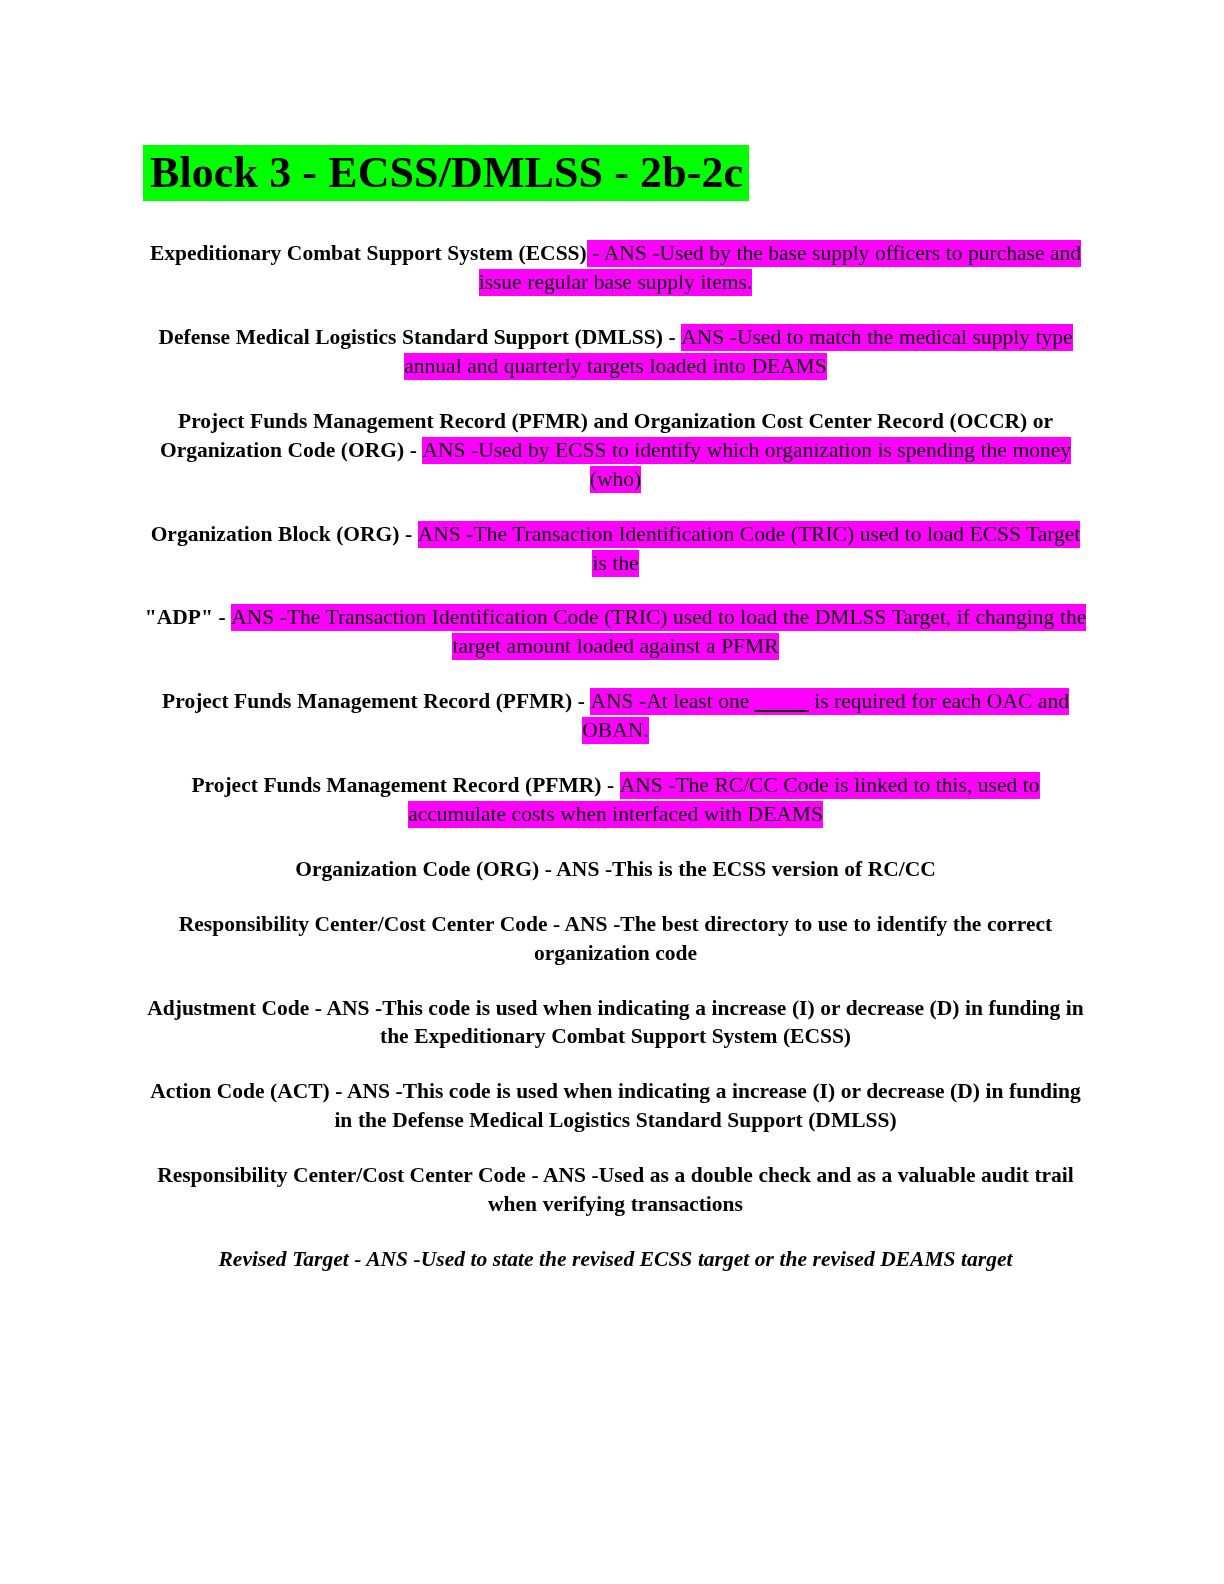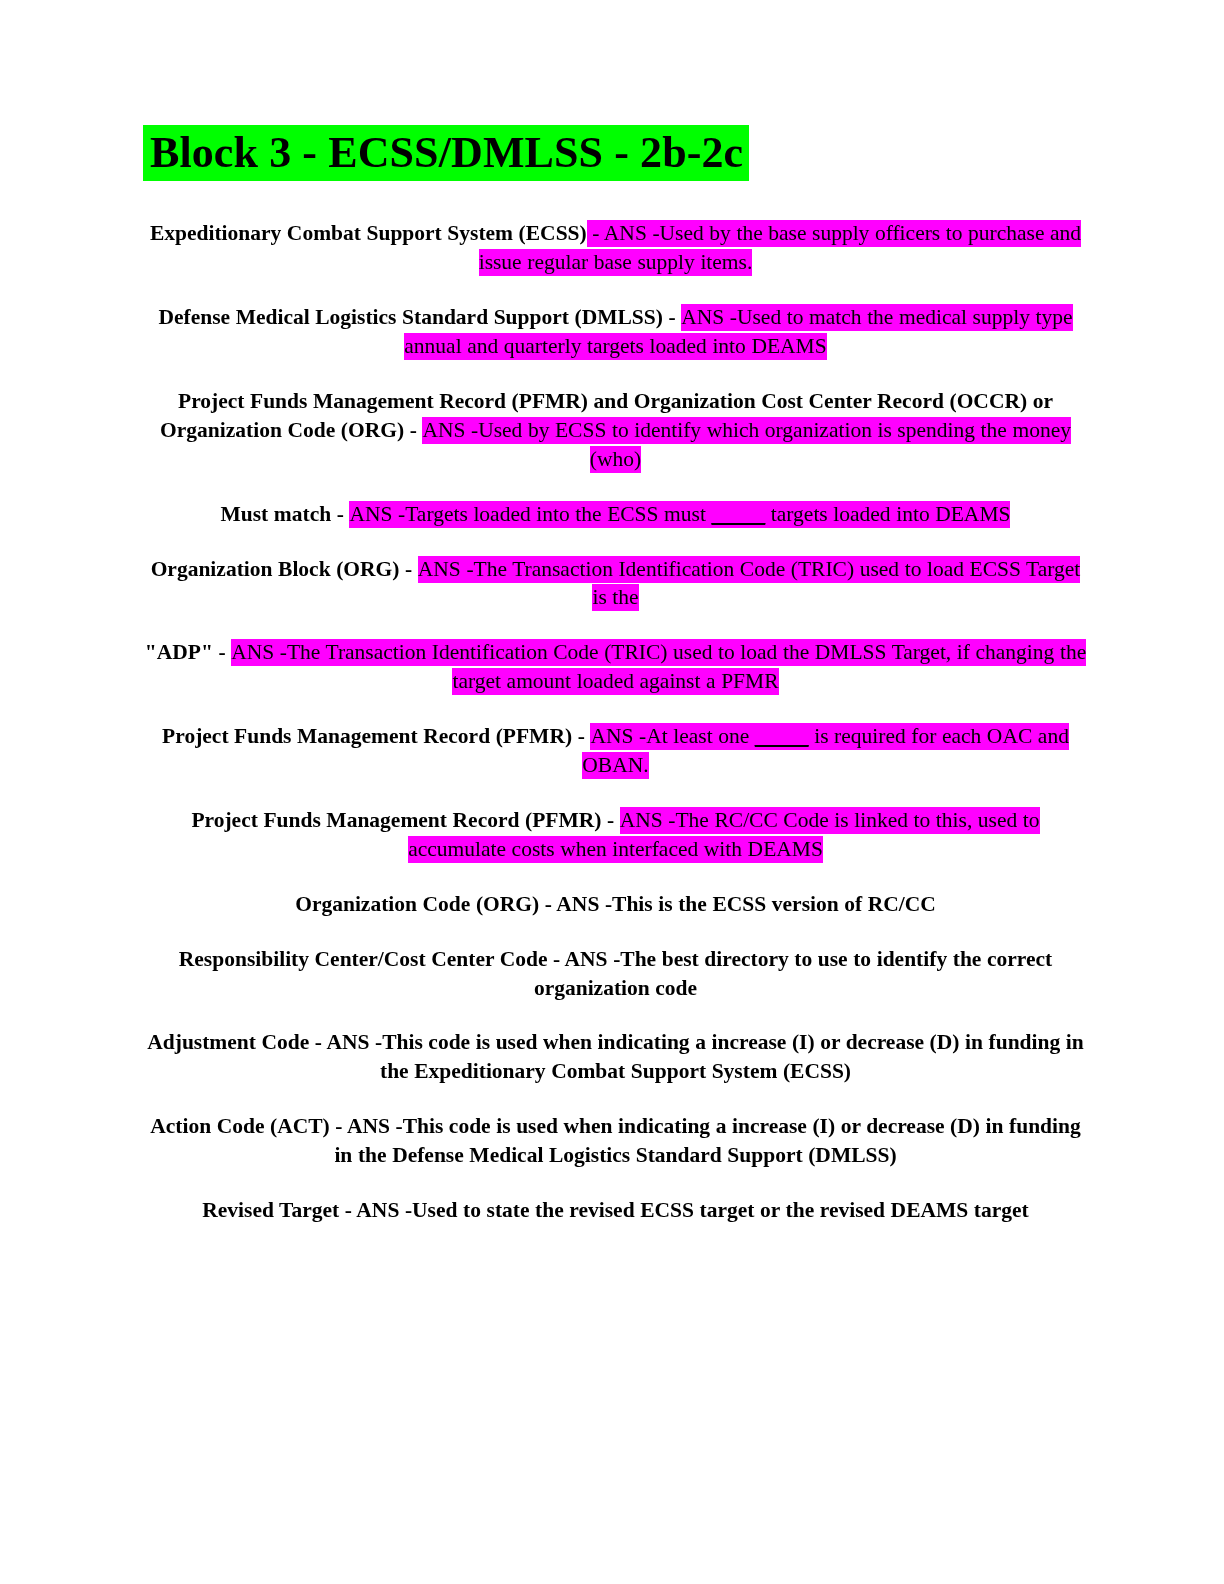--- a/index.html
+++ b/index.html
@@ -18,21 +18,21 @@
   .page {
     position: relative;
     width: 1224px;
     height: 1584px;
     background: #ffffff;
     box-sizing: border-box;
   }
   .content {
     position: absolute;
     left: 143px;
-    top: 128px;
+    top: 148px;
     width: 945px;
   }
   
   .doc-title {
     font-size: 44px;
     font-weight: bold;
     line-height: 1.12;
     margin: 0 0 42px 0;
     letter-spacing: 0.1px;
   }
@@ -43,21 +43,21 @@
     -webkit-box-decoration-break: clone;
   }
   
   .qa {
     font-size: 21.5px;
     line-height: 1.345;
     margin: 0 0 26px 0;
     text-align: center;
     word-spacing: 0.2px;
   }
-  .qa:last-child { margin-bottom: 8px; }
+  .qa:last-child { margin-bottom: 8px; font-style: italic; }
   .term {
     font-weight: bold;
   }
   .answer {
     font-weight: normal;
   }
   .hl-magenta {
     background-color: #ff00ff;
     box-decoration-break: clone;
     -webkit-box-decoration-break: clone;
@@ -73,26 +73,26 @@
 
 <div class="page">
   <div class="content">
 
     <h1 class="doc-title"><span class="hl-green">Block 3 - ECSS/DMLSS - 2b-2c</span></h1>
 
     <div id="entries">
         <p class="qa"><span class="term">Expeditionary Combat Support System (ECSS)</span><span class="answer hl-magenta"> - ANS -Used by the base supply officers to purchase and issue regular base supply items.</span></p>
         <p class="qa"><span class="term">Defense Medical Logistics Standard Support (DMLSS) - </span><span class="answer hl-magenta">ANS -Used to match the medical supply type annual and quarterly targets loaded into DEAMS</span></p>
         <p class="qa"><span class="term">Project Funds Management Record (PFMR) and Organization Cost Center Record (OCCR) or Organization Code (ORG) - </span><span class="answer hl-magenta">ANS -Used by ECSS to identify which organization is spending the money (who)</span></p>
-        <p class="qa"><span class="term">Must match - </span><span class="answer hl-magenta">ANS -Targets loaded into the ECSS must <span class="blank">_____</span> targets loaded into DEAMS</span></p>
         <p class="qa"><span class="term">Organization Block (ORG) - </span><span class="answer hl-magenta">ANS -The Transaction Identification Code (TRIC) used to load ECSS Target is the</span></p>
         <p class="qa"><span class="term">"ADP" - </span><span class="answer hl-magenta">ANS -The Transaction Identification Code (TRIC) used to load the DMLSS Target, if changing the target amount loaded against a PFMR</span></p>
         <p class="qa"><span class="term">Project Funds Management Record (PFMR) - </span><span class="answer hl-magenta">ANS -At least one <span class="blank">_____</span> is required for each OAC and OBAN.</span></p>
         <p class="qa"><span class="term">Project Funds Management Record (PFMR) - </span><span class="answer hl-magenta">ANS -The RC/CC Code is linked to this, used to accumulate costs when interfaced with DEAMS</span></p>
         <p class="qa"><span class="term">Organization Code (ORG) - ANS -This is the ECSS version of RC/CC</span></p>
         <p class="qa"><span class="term">Responsibility Center/Cost Center Code - ANS -The best directory to use to identify the correct organization code</span></p>
         <p class="qa"><span class="term">Adjustment Code - ANS -This code is used when indicating a increase (I) or decrease (D) in funding in the Expeditionary Combat Support System (ECSS)</span></p>
         <p class="qa"><span class="term">Action Code (ACT) - ANS -This code is used when indicating a increase (I) or decrease (D) in funding in the Defense Medical Logistics Standard Support (DMLSS)</span></p>
+        <p class="qa"><span class="term">Responsibility Center/Cost Center Code - ANS -Used as a double check and as a valuable audit trail when verifying transactions</span></p>
         <p class="qa"><span class="term">Revised Target - ANS -Used to state the revised ECSS target or the revised DEAMS target</span></p>
       </div>
 
   </div>
 </div>
 
 </body></html>

